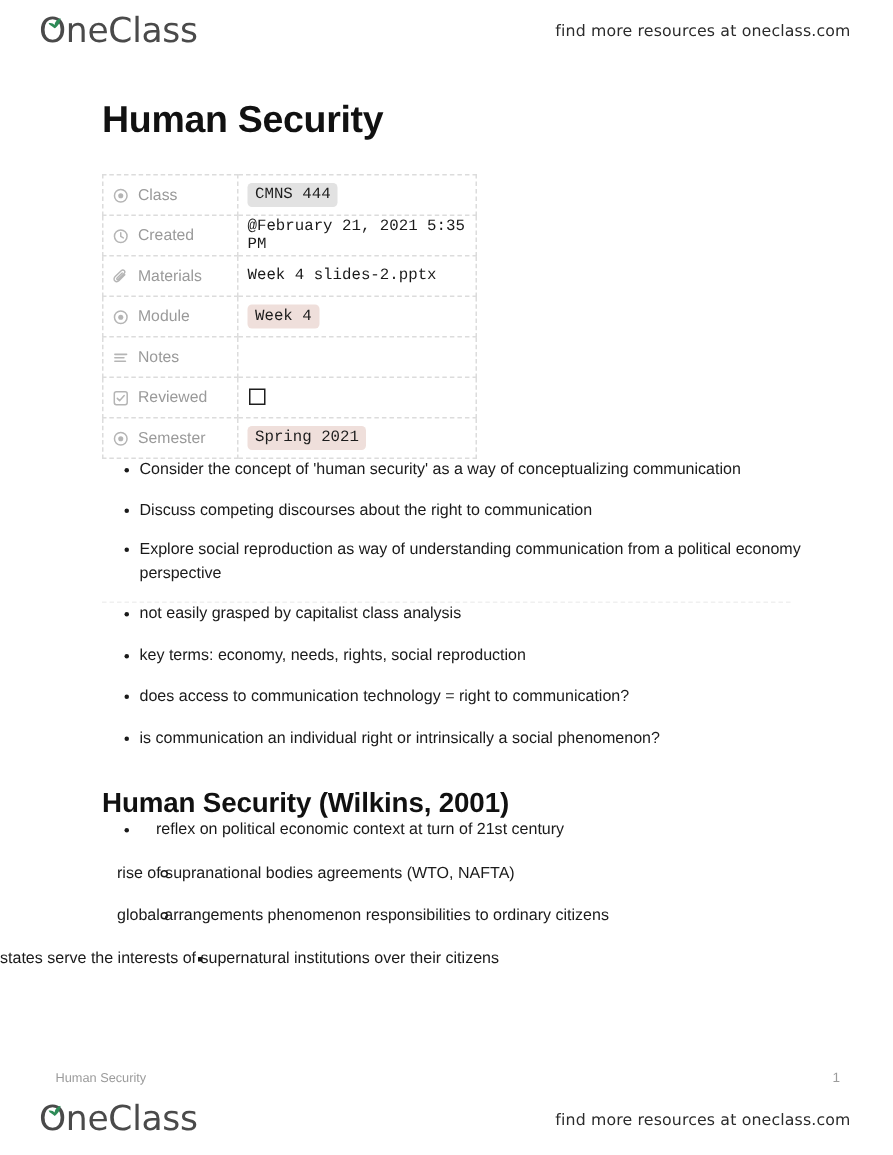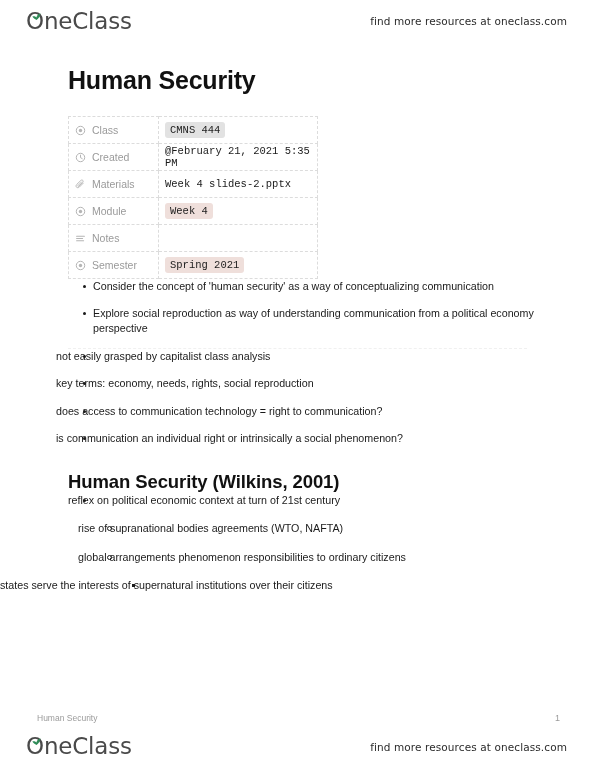--- a/index.html
+++ b/index.html
@@ -166,21 +166,21 @@
 
   .divider {
     margin: 7px 68px 0 68px;
     border-top: 1px dashed #f0f0f0;
     height: 0;
   }
 
   .group-b { margin: 14px 0 0 0; }
   .group-b > li {
     margin-bottom: 12px;
-    padding-left: 56px;
+    padding-left: 93px;
   }
   .group-b > li::before {
     content: "";
     position: absolute;
     left: 83px;
     top: 6px;
     width: 3px; height: 3px;
     background: #1a1a1a;
     border-radius: 50%;
   }
@@ -188,21 +188,21 @@
   h2.sec-title {
     margin: 24px 0 0 68px;
     font-size: 18.5px;
     font-weight: bold;
     letter-spacing: -0.1px;
     color: #111;
   }
 
   .group-c { margin: 13px 0 0 0; }
   .group-c li { margin-bottom: 13px; }
-  .lvl1 { padding-left: 68px; }
+  .lvl1 { padding-left: 104px; }
   .lvl1::before {
     content: "";
     position: absolute;
     left: 83px; top: 6px;
     width: 3px; height: 3px;
     background: #1a1a1a;
     border-radius: 50%;
   }
   .lvl2 { padding-left: 78px; }
   .lvl2::before {
@@ -359,20 +359,36 @@
                     <path d="M1.6 7.8 H8.6"></path>
                   </g>
                 </svg>
             </span>
             <span class="meta-label">Notes</span>
           </span>
         </td>
         <td class="meta-val"></td>
       </tr>
 
+      <tr>
+        <td class="meta-key">
+          <span class="meta-key-inner">
+            <span class="mi">
+              <svg width="11" height="11" viewBox="0 0 11 11">
+                  <rect x="1.2" y="1.2" width="8.6" height="8.6" rx="1.4" fill="none" stroke="#b5b5b5" stroke-width="1"></rect>
+                  <path d="M3.2 5.6 L4.7 7.1 L7.8 3.7" fill="none" stroke="#b5b5b5" stroke-width="1" stroke-linecap="round" stroke-linejoin="round"></path>
+                </svg>
+            </span>
+            <span class="meta-label">Reviewed</span>
+          </span>
+        </td>
+        <td class="meta-val">
+          <span class="chk"></span>
+        </td>
+      </tr>
 
       <tr>
         <td class="meta-key">
           <span class="meta-key-inner">
             <span class="mi">
               <svg width="11" height="11" viewBox="0 0 11 11">
                   <circle cx="5.5" cy="5.5" r="4.2" fill="none" stroke="#b5b5b5" stroke-width="1"></circle>
                   <circle cx="5.5" cy="5.5" r="1.7" fill="#b5b5b5"></circle>
                 </svg>
             </span>
@@ -382,20 +398,21 @@
         <td class="meta-val">
           <span class="tag tag-pink">Spring 2021</span>
         </td>
       </tr>
 
     </tbody>
   </table>
 
   <ul class="bl group-a">
     <li>Consider the concept of 'human security' as a way of conceptualizing communication</li>
+    <li>Discuss competing discourses about the right to communication</li>
     <li>Explore social reproduction as way of understanding communication from a political economy perspective</li>
   </ul>
 
   <div class="divider"></div>
 
   <ul class="bl group-b">
     <li>not easily grasped by capitalist class analysis</li>
     <li>key terms: economy, needs, rights, social reproduction</li>
     <li>does access to communication technology = right to communication?</li>
     <li>is communication an individual right or intrinsically a social phenomenon?</li>

